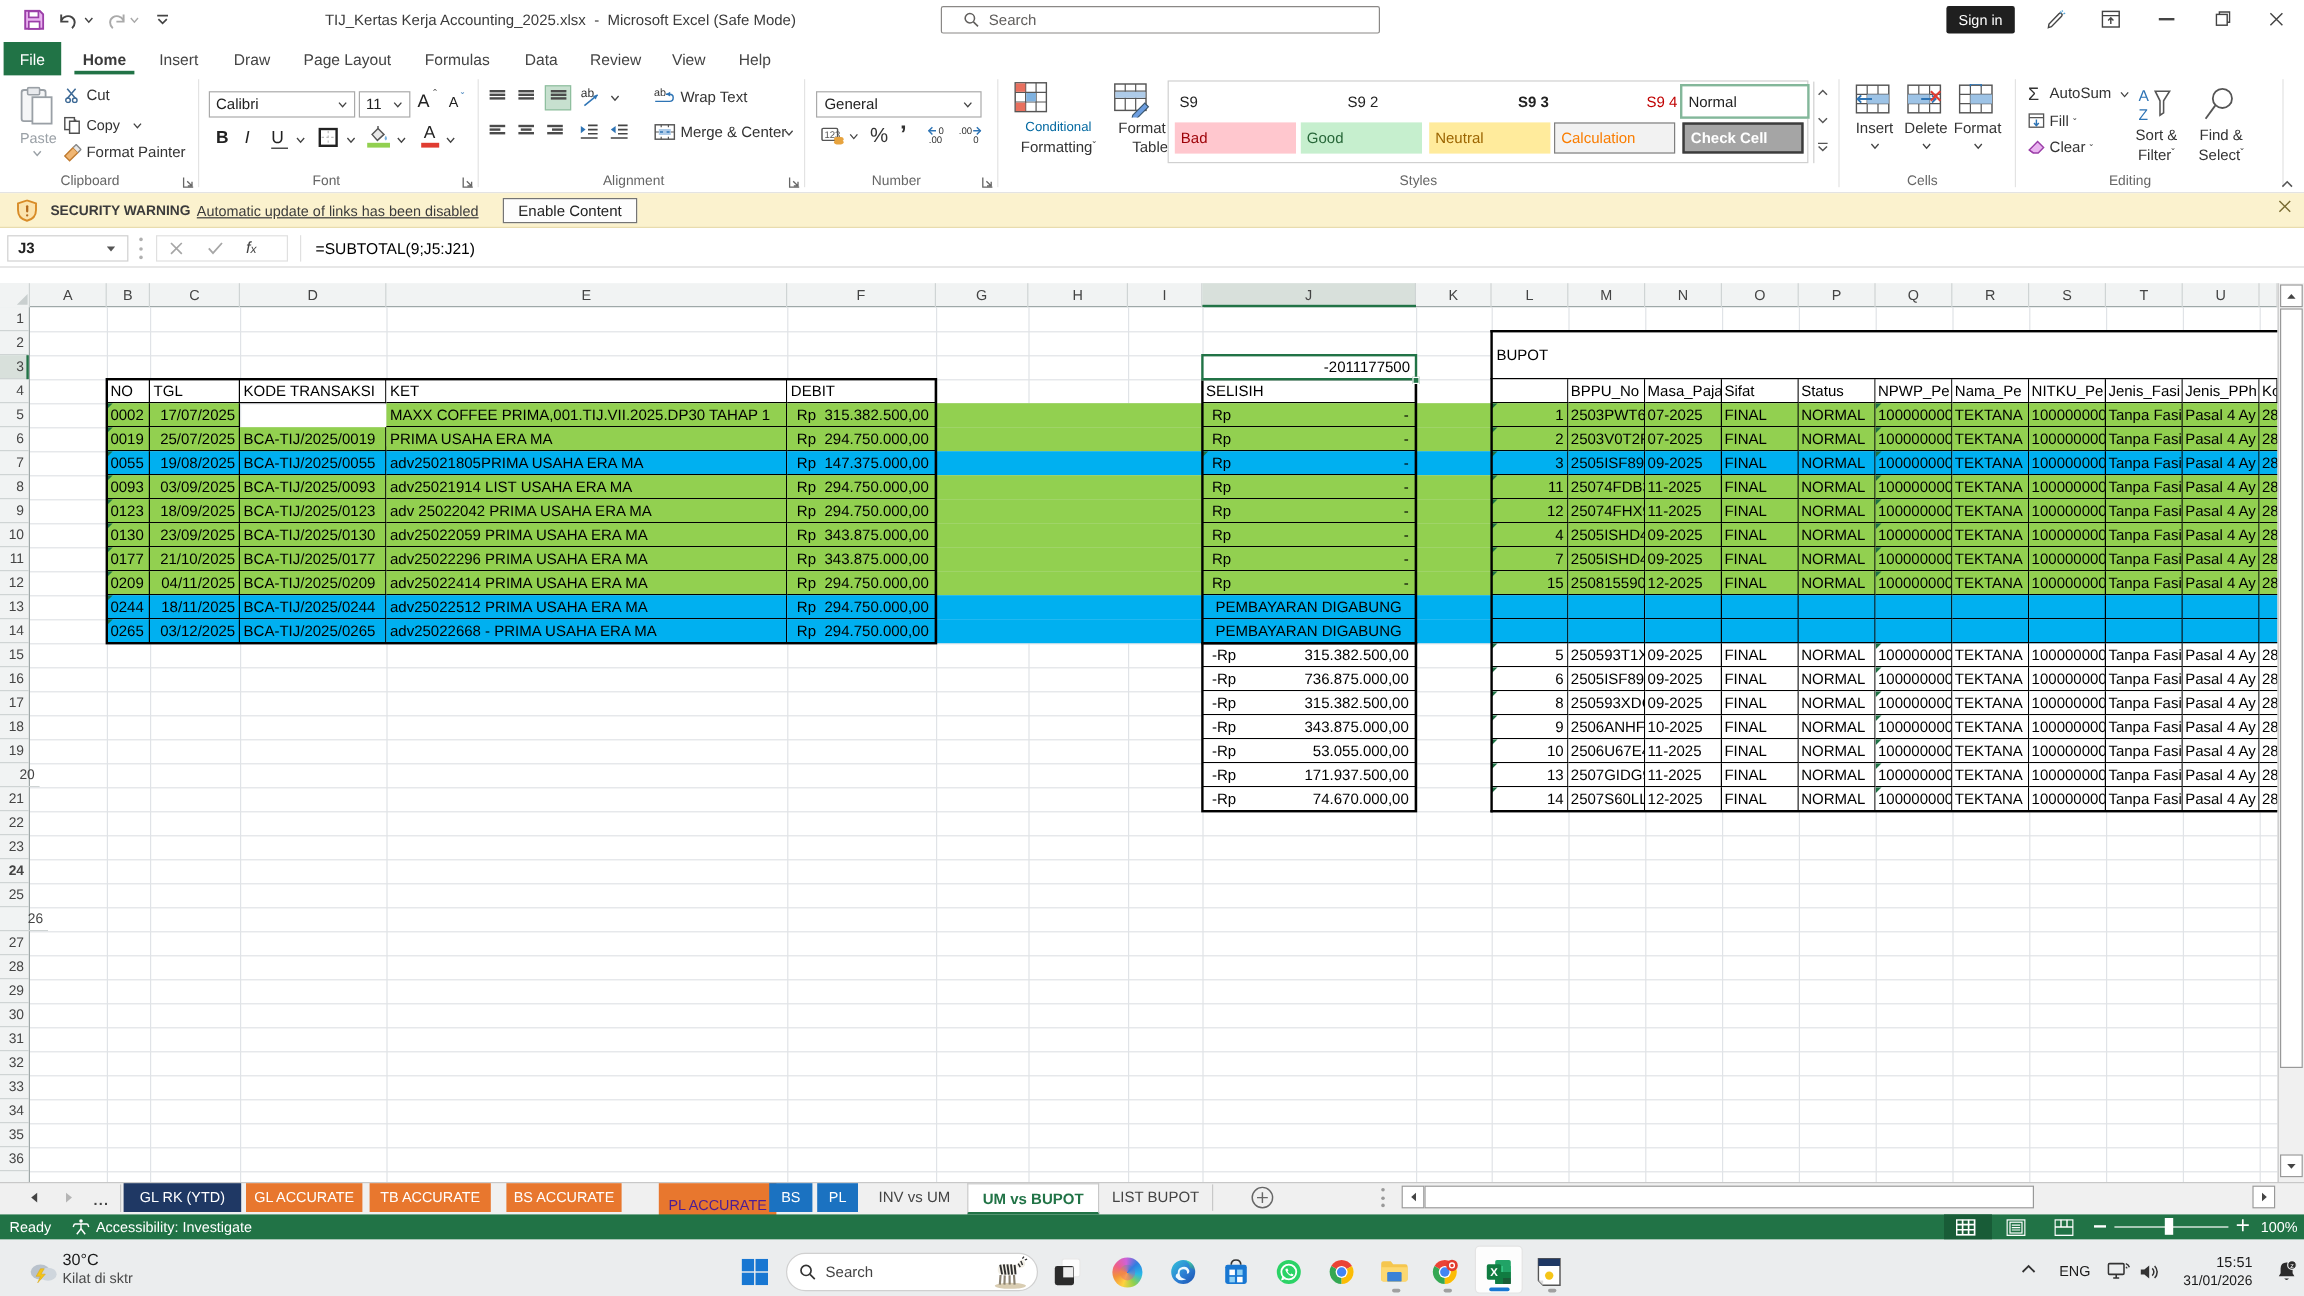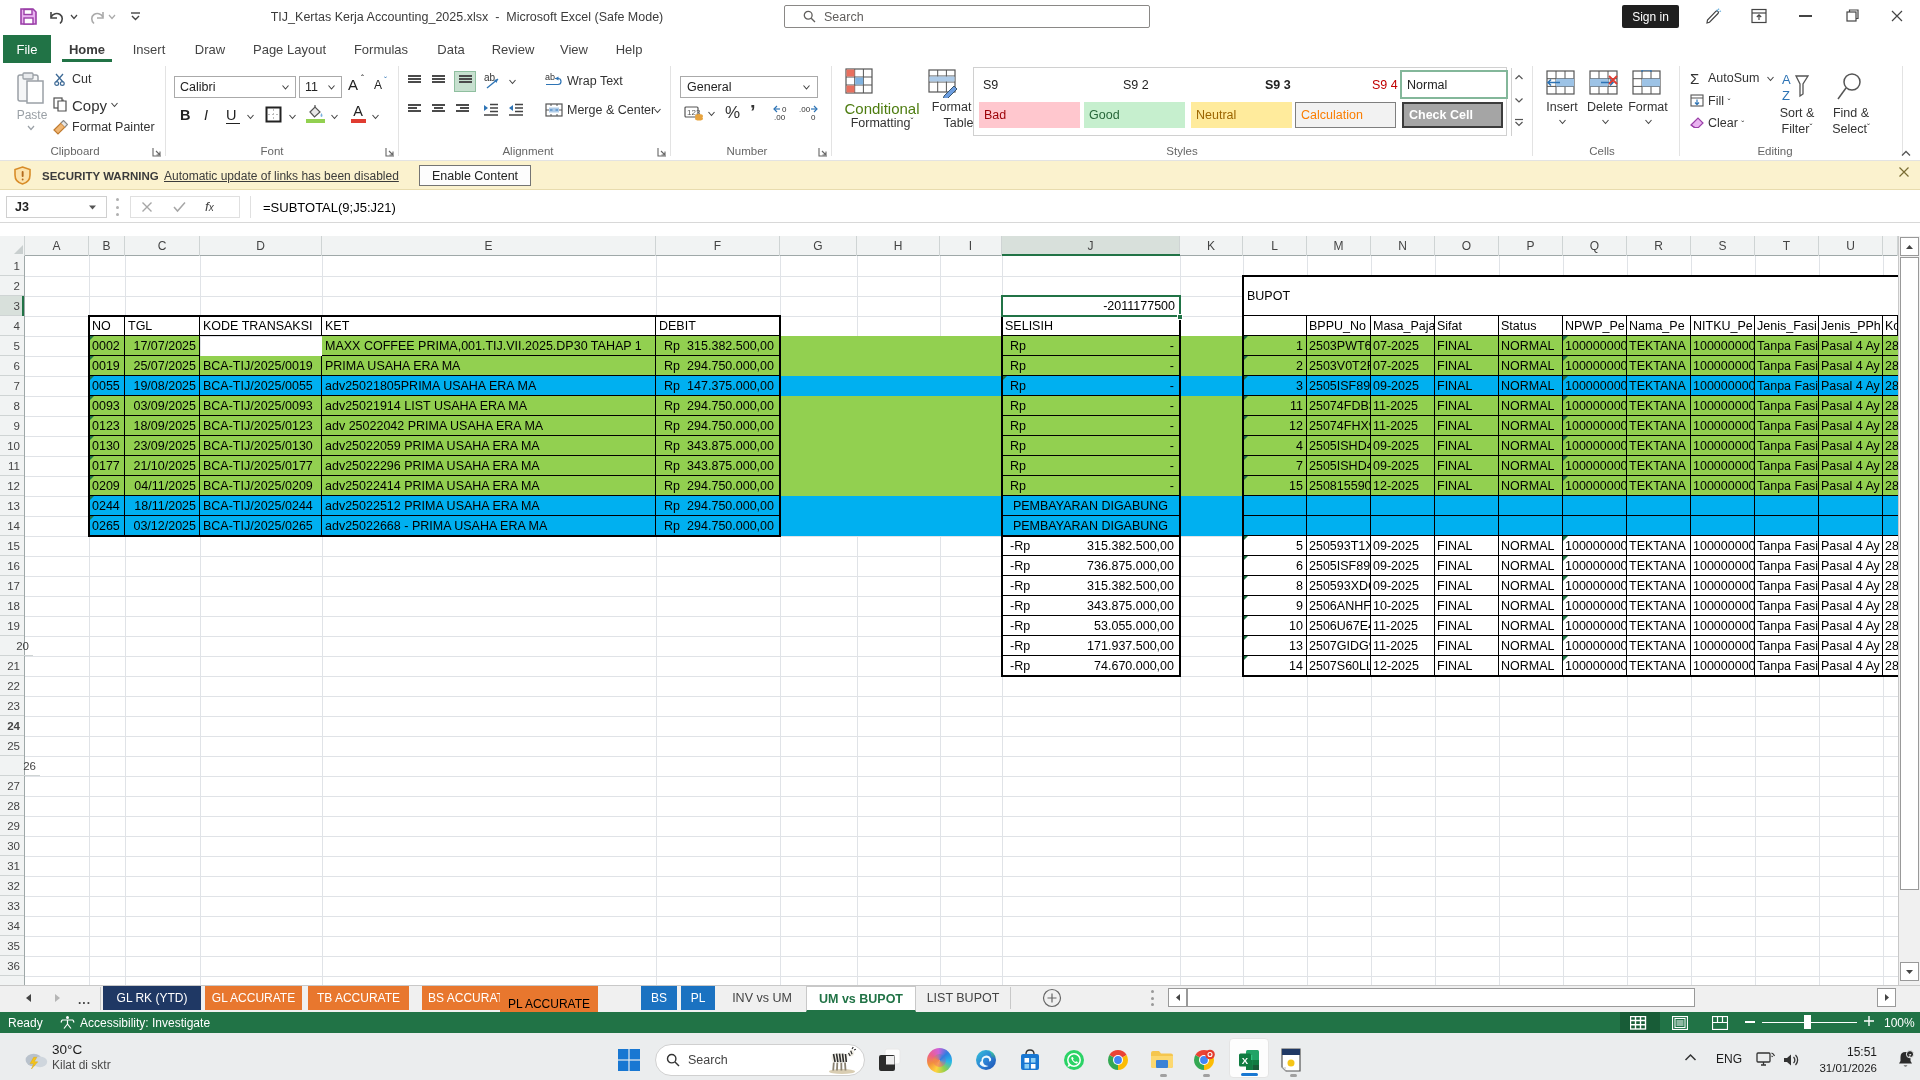--- a/index.html
+++ b/index.html
@@ -154,21 +154,21 @@
         <circle cx="8.3" cy="10.5" r="1.9" fill="none" stroke="#3e6a96" stroke-width="1.2"></circle>
       </svg>
     </div>
 <div class="" style="left:72px;top:72px;width:40px;height:15px;font-size:12.5px;color:#333;">Cut</div>
 <div style="left:53px;top:97px;width:14px;height:15px;">
 <svg width="14" height="15" viewBox="0 0 14 15">
         <rect x="1" y="1" width="8" height="10" fill="#fff" stroke="#505050" stroke-width="1.2"></rect>
         <path d="M5 4 h8 v10 h-8 z M10 4 v-1.5" fill="#fff" stroke="#505050" stroke-width="1.2"></path>
       </svg>
     </div>
-<div class="" style="left:72px;top:97px;width:44px;height:15px;font-size:15px;color:#333;">Copy</div>
+<div class="" style="left:72px;top:97px;width:44px;height:15px;font-size:12px;color:#333;">Copy</div>
 <div class="" style="left:110px;top:101px;width:9px;height:8px;">
       <svg width="9" height="8" viewBox="0 0 9 8">
         <path d="M1.5 2 L4.5 5.5 L7.5 2" fill="none" stroke="#444" stroke-width="1.1"></path>
       </svg>
     </div>
 <div style="left:52px;top:120px;width:16px;height:16px;">
 <svg width="16" height="16" viewBox="0 0 16 16">
         <path d="M2 10 L9 3 L13 7 L6 14 Z" fill="#f0b673" stroke="#c07b30" stroke-width="1.2"></path>
         <path d="M9 3 L11.5 0.5 L15.5 4.5 L13 7" fill="#e7e7e7" stroke="#888" stroke-width="1.2"></path>
       </svg>
@@ -322,21 +322,21 @@
     </div>
 <div class="" style="left:845px;top:68px;width:28px;height:30px;">
       <svg width="28" height="30" viewBox="0 0 28 30">
         <rect x="1" y="1" width="26" height="24" fill="#fff" stroke="#555" stroke-width="1.2"></rect>
         <path d="M1 9 h26 M1 17 h26 M9.7 1 v24 M18.4 1 v24" stroke="#555" stroke-width="1"></path>
         <rect x="1.5" y="1.5" width="8" height="7" fill="#e8705f"></rect>
         <rect x="10.2" y="9.5" width="8" height="7" fill="#7fb2e0"></rect>
         <rect x="1.5" y="17.5" width="8" height="7" fill="#e8705f"></rect>
       </svg>
     </div>
-<div class="" style="left:837px;top:100px;width:90px;height:15px;font-size:15px;color:#4d7c0f;display:flex;justify-content:center;">Conditional</div>
+<div class="" style="left:837px;top:100px;width:90px;height:15px;font-size:11px;color:#0369a1;display:flex;justify-content:center;">Conditional</div>
 <div class="" style="left:837px;top:116px;width:90px;height:15px;font-size:12.5px;color:#333;display:flex;justify-content:center;">Formatting <span style="position:static;font-size:9px;">ˇ</span></div>
 <div class="" style="left:928px;top:68px;width:30px;height:30px;">
       <svg width="30" height="30" viewBox="0 0 30 30">
         <rect x="1" y="2" width="26" height="22" fill="#fff" stroke="#555" stroke-width="1.2"></rect>
         <path d="M1 8 h26 M1 14 h26 M9.7 2 v22 M18.4 2 v22" stroke="#555" stroke-width="1"></path>
         <rect x="1.5" y="8.5" width="25" height="5" fill="#aecbe8"></rect>
         <path d="M16 28 L26 18 l3 3 L19 31 l-4 1 z" fill="#6d9ee0" stroke="#39566e" stroke-width="1"></path>
       </svg>
     </div>
 <div class="" style="left:920px;top:100px;width:80px;height:15px;font-size:12.5px;color:#333;display:flex;justify-content:center;">Format as</div>
@@ -1002,21 +1002,21 @@
       <svg width="9" height="10" viewBox="0 0 9 10">
         <path d="M2 1 L7 5 L2 9" fill="#b5b5b5"></path>
       </svg>
     </div>
 <div class="" style="left:78px;top:999px;width:16px;height:5px;color:#444;font-size:12px;font-weight:bold;letter-spacing:1px;line-height:2px;">...</div>
 <div class="" style="left:100px;top:987px;width:1px;height:23px;background:#c8c8c8;"></div>
 <div class="" style="left:103px;top:986px;width:98px;height:24px;background:#1f3864;color:#fff;display:flex;align-items:center;justify-content:center;font-size:12px;">GL RK (YTD)</div>
 <div class="" style="left:205px;top:986px;width:97px;height:24px;background:#e8772e;color:#fff;display:flex;align-items:center;justify-content:center;font-size:12px;">GL ACCURATE</div>
 <div class="" style="left:308px;top:986px;width:101px;height:24px;background:#e8772e;color:#fff;display:flex;align-items:center;justify-content:center;font-size:12px;">TB ACCURATE</div>
 <div class="" style="left:422px;top:986px;width:96px;height:24px;background:#e8772e;color:#fff;display:flex;align-items:center;justify-content:center;font-size:12px;">BS ACCURATE</div>
-<div class="" style="left:500px;top:986px;width:98px;height:36px;background:#e8772e;color:#000000;display:flex;align-items:center;justify-content:center;font-size:12px;">PL ACCURATE</div>
+<div class="" style="left:549px;top:986px;width:98px;height:36px;background:#e8772e;color:#4c1d95;display:flex;align-items:center;justify-content:center;font-size:12px;">PL ACCURATE</div>
 <div class="" style="left:641px;top:986px;width:36px;height:24px;background:#1b72c1;color:#fff;display:flex;align-items:center;justify-content:center;font-size:12px;">BS</div>
 <div class="" style="left:681px;top:986px;width:34px;height:24px;background:#1b72c1;color:#fff;display:flex;align-items:center;justify-content:center;font-size:12px;">PL</div>
 <div class="" style="left:718px;top:986px;width:88px;height:24px;display:flex;align-items:center;justify-content:center;font-size:12.5px;color:#444;">INV vs UM</div>
 <div class="" style="left:806px;top:986px;width:110px;height:26px;background:#fff;border:1px solid #c8c8c8;border-bottom:2px solid #217346;display:flex;align-items:center;justify-content:center;font-size:12.5px;font-weight:bold;color:#217346;">UM vs BUPOT</div>
 <div class="" style="left:916px;top:986px;width:94px;height:24px;display:flex;align-items:center;justify-content:center;font-size:12.5px;color:#444;">LIST BUPOT</div>
 <div class="" style="left:1010px;top:987px;width:1px;height:22px;background:#c8c8c8;"></div>
 <div class="" style="left:1042px;top:988px;width:20px;height:20px;">
       <svg width="20" height="20" viewBox="0 0 20 20">
         <circle cx="10" cy="10" r="8.5" fill="none" stroke="#666" stroke-width="1.2"></circle>
         <path d="M10 5.5 V14.5 M5.5 10 H14.5" stroke="#666" stroke-width="1.2"></path>

